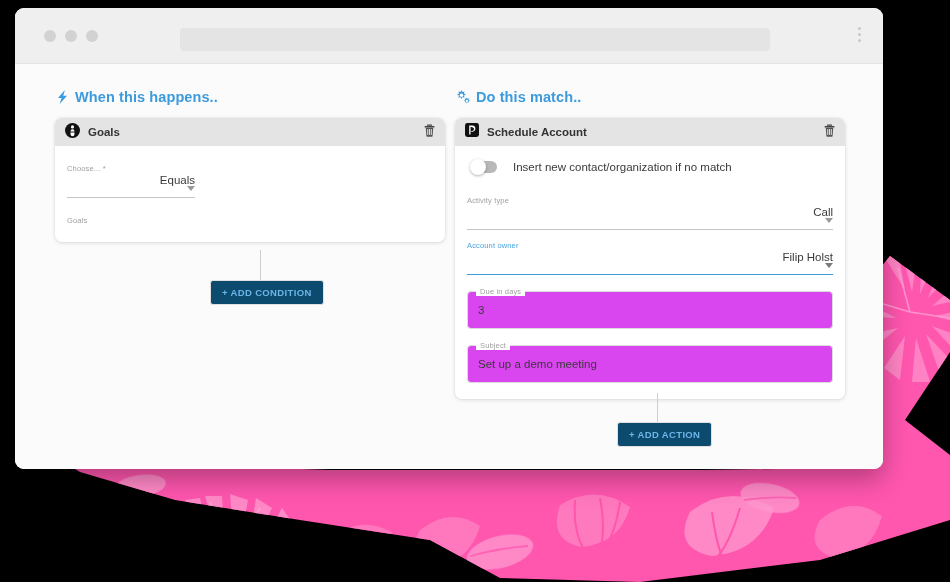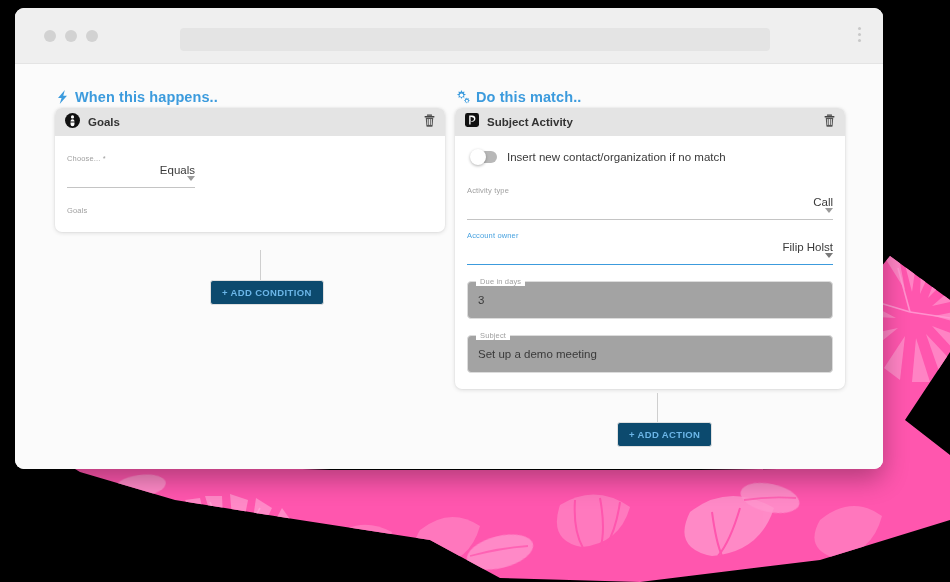--- a/index.html
+++ b/index.html
@@ -106,21 +106,21 @@
     color: #3c9bdd;
     font-size: 14.5px;
     font-weight: bold;
     padding-top: 25px;
     letter-spacing: 0.1px;
   }
   .section-head .ico { display: flex; align-items: center; }
 
   
   .card {
-    margin-top: 3px;
+    margin-top: 13px;
     background: #ffffff;
     border-radius: 7px;
     box-shadow: 0 1px 4px rgba(0,0,0,0.13), 0 0 0 1px rgba(0,0,0,0.02);
     overflow: hidden;
   }
   .card-header {
     display: flex;
     align-items: center;
     height: 28px;
     background: #e4e4e4;
@@ -168,42 +168,42 @@
 
   .field-narrow .fl-row { width: 128px; }
 
   
   .field-ol {
     position: relative;
     margin-top: 16px;
     height: 38px;
     border: 1px solid #dcdcdc;
     border-radius: 4px;
-    background: #a3a3a3;
+    background: #d946ef;
     display: flex;
     align-items: center;
     padding: 0 10px;
   }
   .ol-legend {
     position: absolute;
     top: -5px;
     left: 8px;
     background: #ffffff;
     padding: 0 4px;
     font-size: 7.5px;
     color: #a0a0a0;
     letter-spacing: 0.15px;
   }
   .ol-value { font-size: 11.5px; color: #3a3a3a; }
 
   
   .toggle-row {
     display: flex;
     align-items: center;
-    gap: 10px;
+    gap: 16px;
     padding: 3px 0 4px 4px;
   }
   .toggle {
     position: relative;
     width: 26px; height: 12px;
     border-radius: 6px;
     background: #b8b8b8;
   }
   .toggle .knob {
     position: absolute;
@@ -403,21 +403,21 @@
         </div>
 
         <div class="card">
           <div class="card-header">
             <span>
               <svg width="14" height="14" viewBox="0 0 14 14">
                 <rect x="0" y="0" width="14" height="14" rx="2.4" fill="#111111"></rect>
                 <path d="M4.2 2.6 h3.0 c2.0 0 3.2 1.2 3.2 3.0 c0 1.9 -1.3 3.1 -3.1 3.1 c-0.8 0 -1.4 -0.25 -1.75 -0.62 v3.3 h-1.35 Z M5.55 3.85 v3.55 c0.3 0.35 0.85 0.6 1.5 0.6 c1.15 0 1.9 -0.8 1.9 -1.95 c0 -1.15 -0.7 -1.9 -1.95 -1.9 Z" fill="#ffffff"></path>
               </svg>
             </span>
-            <span class="card-title">Subject Activity</span>
+            <span class="card-title">Schedule Account</span>
             <span style="cursor:pointer">
               <svg width="11" height="13" viewBox="0 0 12 14">
                 <rect x="3.2" y="0.4" width="5.6" height="1.5" rx="0.4" fill="#444"></rect>
                 <rect x="0.6" y="2.1" width="10.8" height="1.5" rx="0.4" fill="#444"></rect>
                 <path d="M1.9 4.1 h8.2 l-0.7 9.0 a0.7 0.7 0 0 1 -0.7 0.6 h-5.4 a0.7 0.7 0 0 1 -0.7 -0.6 Z" fill="#555"></path>
                 <rect x="3.6" y="5.4" width="1.1" height="6.4" fill="#e8e8e8"></rect>
                 <rect x="5.5" y="5.4" width="1.1" height="6.4" fill="#e8e8e8"></rect>
                 <rect x="7.4" y="5.4" width="1.1" height="6.4" fill="#e8e8e8"></rect>
               </svg>
             </span>

